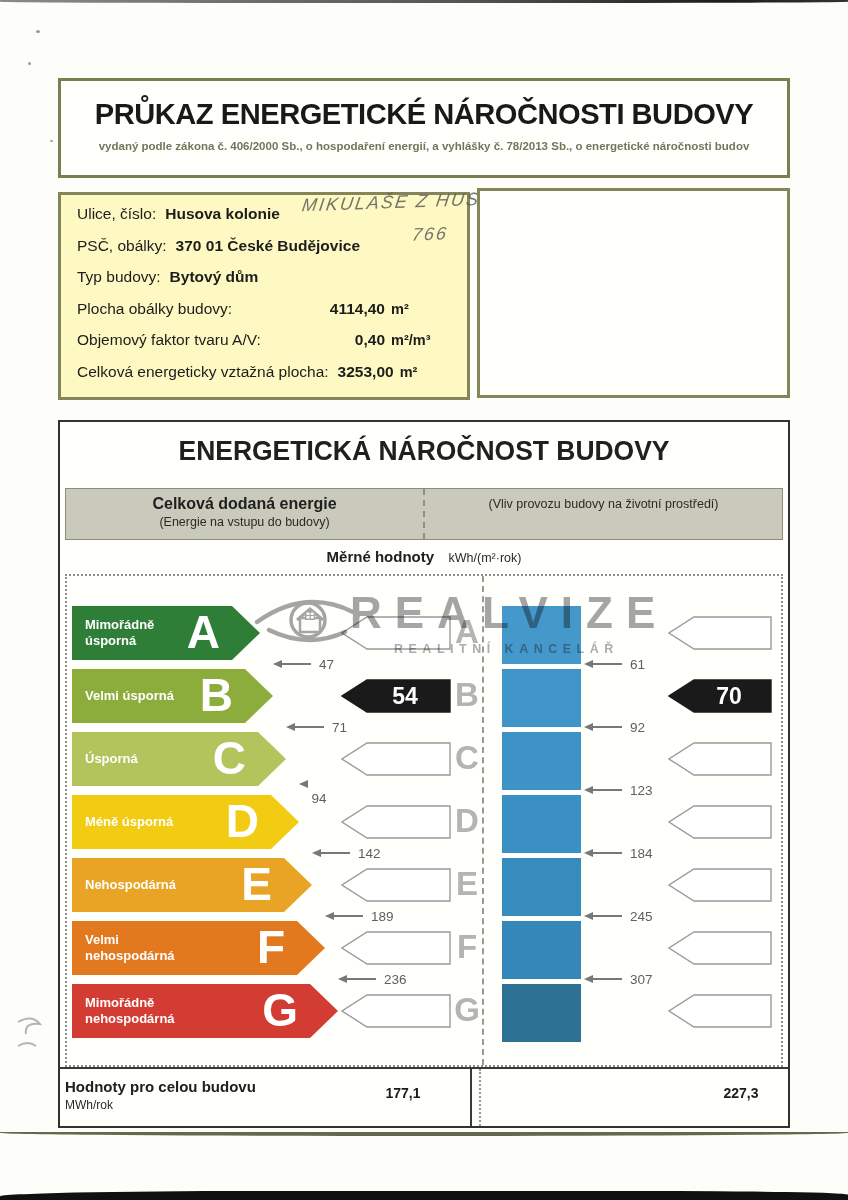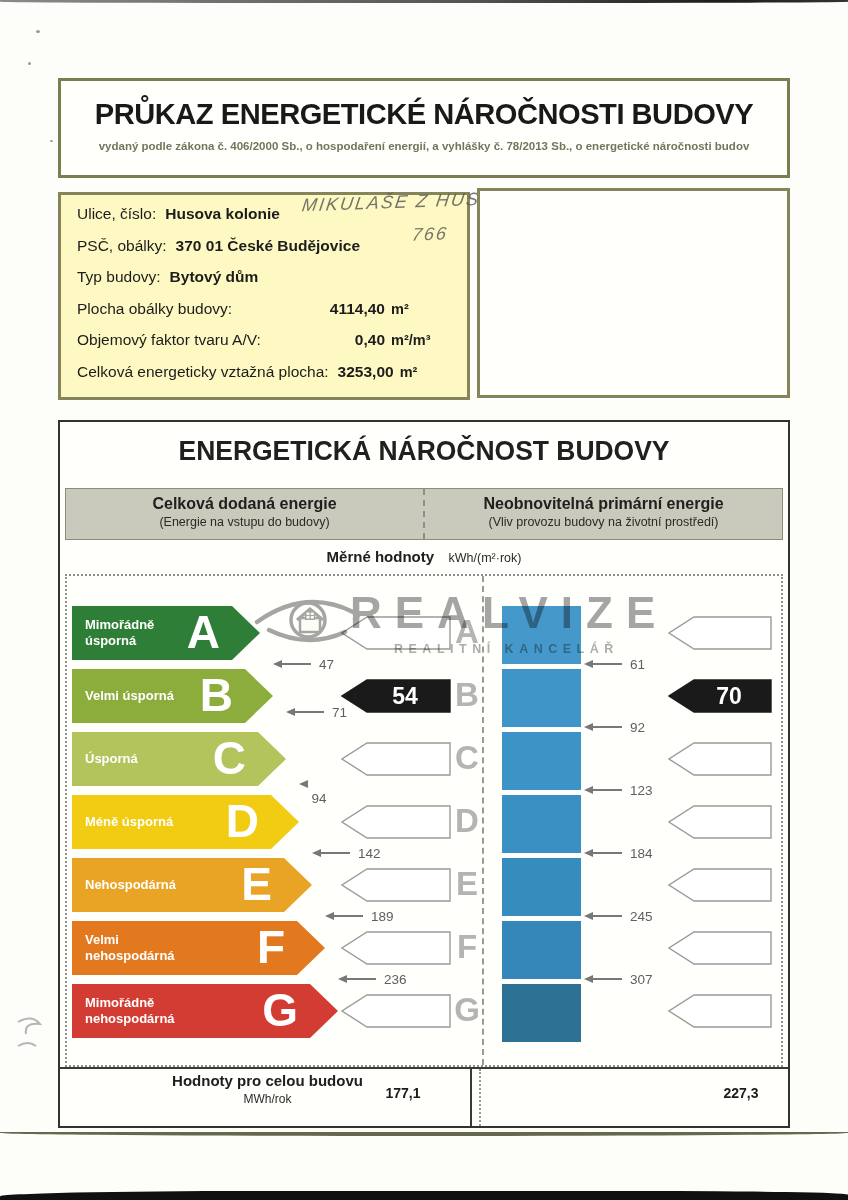--- a/index.html
+++ b/index.html
@@ -66,21 +66,21 @@
   .watermark{position:absolute;left:0;top:0;right:0;height:100px;pointer-events:none;
              mix-blend-mode:multiply;opacity:.8;z-index:6;}
   .wm-name{position:absolute;left:283px;top:12px;font-size:44px;font-weight:bold;
            color:#8f8f8f;letter-spacing:13px;}
   .wm-tagline{position:absolute;left:327px;top:66px;font-size:12.5px;font-weight:bold;
               color:#979797;letter-spacing:5.5px;}
   .wm-eye{position:absolute;left:186px;top:10px;}
   
   .totals-row{position:absolute;left:0;right:0;top:645px;bottom:0;border-top:2px solid #3a3a34;}
   .totals-cell{position:absolute;left:5px;top:0;bottom:0;width:407px;
-               border-right:2px solid #3a3a34;box-sizing:border-box;text-align:center;padding-top:3px;}
+               border-right:2px solid #3a3a34;box-sizing:border-box;text-align:left;padding-top:9px;}
   .totals-label{font-size:15px;font-weight:bold;color:#20201e;}
   .totals-unit{font-size:12px;color:#2a2a28;margin-top:3px;}
   .total-val{position:absolute;font-size:14px;font-weight:bold;color:#1b1b19;top:16px;width:130px;text-align:center;}
   .total-delivered{left:278px;}
   .total-primary{left:616px;}
   .totals-divider{position:absolute;left:419px;top:0;bottom:0;width:0;border-left:2px dotted #9a9a90;}
   .olive-line{position:absolute;left:0;top:1132px;width:848px;height:4px;background:#4c4c2e;
               border-radius:0 0 50% 50%/0 0 80% 80%;opacity:.85;}
   .pencil{position:absolute;left:8px;top:1008px;opacity:.65;}
 </style>
@@ -137,21 +137,20 @@
   <div class="main-box">
     <div class="section-title">ENERGETICKÁ NÁROČNOST BUDOVY</div>
 
     <div class="col-header">
       <div class="col-half">
         <div class="col-title">Celková dodaná energie</div>
         <div class="col-sub">(Energie na vstupu do budovy)</div>
       </div>
       <div class="col-divider"></div>
       <div class="col-half">
-        <div class="col-title">Neobnovitelná primární energie</div>
         <div class="col-sub">(Vliv provozu budovy na životní prostředí)</div>
       </div>
     </div>
 
     <div class="units-row">
       <span class="units-label">Měrné hodnoty</span>
       <span class="units-value">kWh/(m²·rok)</span>
     </div>
 
     <div class="chart" id="chart">
@@ -255,21 +254,21 @@
           </svg></div>
         <div class="mid-letter" style="left: 383px; top: 415px;">G</div>
         <div class="blue-block" style="left: 435px; top: 408px; background: rgb(45, 114, 148); z-index: 1;"></div>
         <div class="svg-arrow" style="left: 601px; top: 418px; z-index: 2;"><svg width="104" height="34" viewBox="0 0 104 34">
             <polygon points="103,1 26,1 1,17 26,33 103,33" fill="#ffffff" stroke="#9b9b9b" stroke-width="1.4"></polygon>
           </svg></div>
         <div class="thresh" style="left: 208px; top: 81px;">
           <span class="tline"></span>
           <span class="tnum">47</span>
         </div>
-        <div class="thresh" style="left: 221px; top: 129px;">
+        <div class="thresh" style="left: 221px; top: 144px;">
           <span class="tline"></span>
           <span class="tnum">71</span>
         </div>
         <div class="thresh" style="left: 234px; top: 207px; flex-direction: column;">
           <span class="tline"></span>
           <span class="tnum">94</span>
         </div>
         <div class="thresh" style="left: 247px; top: 270px;">
           <span class="tline"></span>
           <span class="tnum">142</span>

